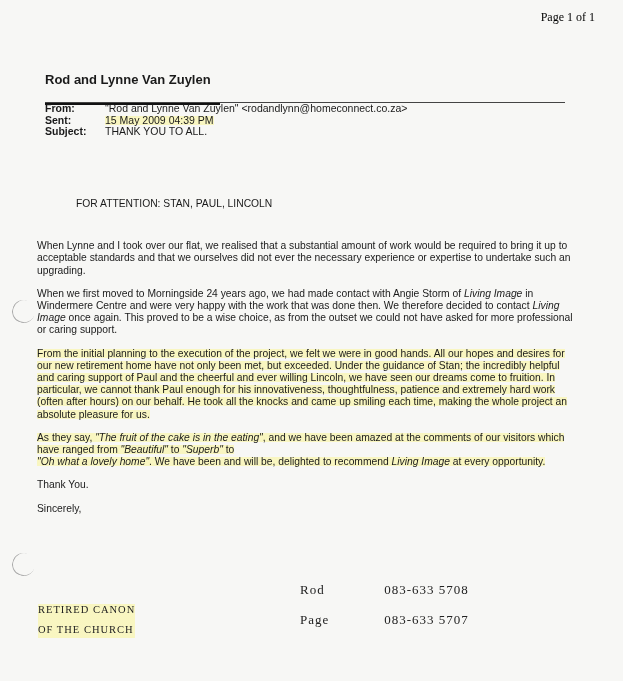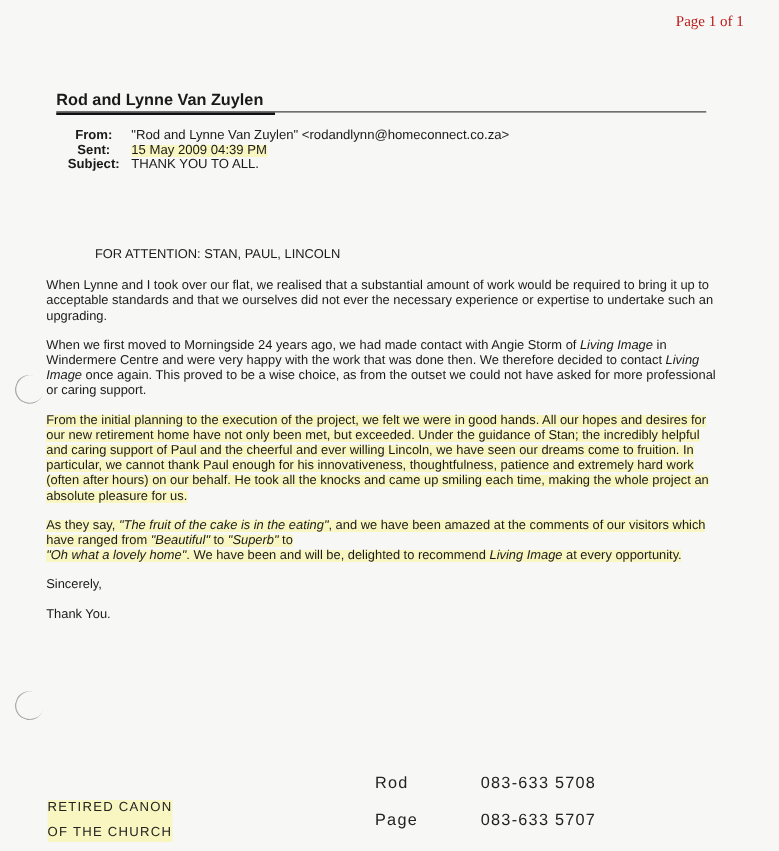--- a/index.html
+++ b/index.html
@@ -5,48 +5,47 @@
     html, body { margin: 0; padding: 0; }
     body {
       width: 623px; height: 681px; overflow: hidden;
       background: #f7f7f5;
       font-family: "Liberation Sans", sans-serif;
       color: #1a1a1a;
       position: relative;
     }
     .page-num {
       position: absolute; top: 10px; right: 28px;
-      font-family: "Liberation Serif", serif; font-size: 12px; color: #b91c1c;
+      font-family: "Liberation Serif", serif; font-size: 12px; color: #000000;
     }
     .title {
       position: absolute; top: 72px; left: 45px; width: 520px;
       font-weight: bold; font-size: 13px;
       border-bottom: 1px solid #444;
-      padding-bottom: 2px;
+      padding-bottom: 15px;
     }
     .title::after {
       content: ""; position: absolute; left: 0; bottom: -3px; width: 175px; height: 2px; background: #111;
     }
     .headers {
       position: absolute; top: 103px; left: 45px; font-size: 10.5px; line-height: 11.5px;
     }
     .hrow { display: flex; }
-    .hlabel { width: 60px; font-weight: bold; text-align: center; }
+    .hlabel { width: 60px; font-weight: bold; }
     .hl { background: linear-gradient(transparent 10%, rgba(250,245,150,0.55) 10%, rgba(250,245,150,0.55) 95%, transparent 95%); }
     .body {
       position: absolute; top: 198px; left: 37px; width: 540px;
       font-size: 10.3px; line-height: 12.2px;
     }
     .body p { margin: 0 0 11px 0; }
-    .body p.attn { margin-bottom: 13px; padding-left: 39px; }
+    .body p.attn { margin-bottom: 30px; padding-left: 39px; }
     em { }
     .hand {
-      position: absolute; font-family: Liberation Sans, sans-serif; font-size: 10.5px; color: #222;
+      position: absolute; font-family: Liberation Serif, serif; font-size: 10.5px; color: #222;
       letter-spacing: 1px;
-      margin-top: 36px;
     }
     .punch {
       position: absolute; left: 12px; width: 22px; height: 22px;
       border-left: 1.5px solid #aaa; border-bottom: 1.5px solid #aaa;
       border-radius: 50%; transform: rotate(20deg);
     }
   </style>
 </head>
 <body>
 
@@ -68,22 +67,22 @@
     <span>THANK YOU TO ALL.</span>
   </div>
 </div>
 
 <div class="body">
   <p class="attn">FOR ATTENTION:  STAN,  PAUL,  LINCOLN</p>
   <p>When Lynne and I took over our flat, we realised that a substantial amount of work would be required to bring it up to acceptable standards and that we ourselves did not ever the necessary experience or expertise to undertake such an upgrading.</p>
   <p><span>When we first moved to Morningside 24 years ago, we had made contact with Angie Storm of </span><em>Living Image</em><span> in Windermere Centre and were very happy with the work that was done then.  We therefore decided to contact </span><em>Living Image</em><span> once again.  This proved to be a wise choice, as from the outset we could not have asked for more professional or caring support.</span></p>
   <p><span class="hl">From the initial planning to the execution of the project, we felt we were in good hands.  All our hopes and desires for our new retirement home have not only been met, but exceeded.  Under the guidance of Stan; the incredibly helpful and caring support of Paul and the cheerful and ever willing Lincoln, we have seen our dreams come to fruition.  In particular, we cannot thank Paul enough for his innovativeness, thoughtfulness, patience and extremely hard work (often after hours) on our behalf.  He took all the knocks and came up smiling each time, making the whole project an absolute pleasure for us.</span></p>
   <p><span class="hl"><span>As they say, </span><em>"The fruit of the cake is in the eating"</em><span>, and we have been amazed at the comments of our visitors which have ranged from </span><em>"Beautiful"</em><span> to </span><em>"Superb"</em><span> to</span><br><em>"Oh what a lovely home"</em><span>. We have been and will be, delighted to recommend </span><em>Living Image</em><span> at every opportunity.</span></span></p>
+  <p>Thank You.</p>
   <p>Sincerely,</p>
-  <p>Thank You.</p>
 </div>
 
 <div class="hand hl" style="top:600px; left:38px; line-height:20px;">
   <div>RETIRED  CANON</div>
   <div>OF  THE  CHURCH</div>
 </div>
 
 <div class="hand" style="top:582px; left:300px; font-size:13px;">
   <span style="display:inline-block;width:80px;">Rod</span>
   <span>083-633 5708</span>

